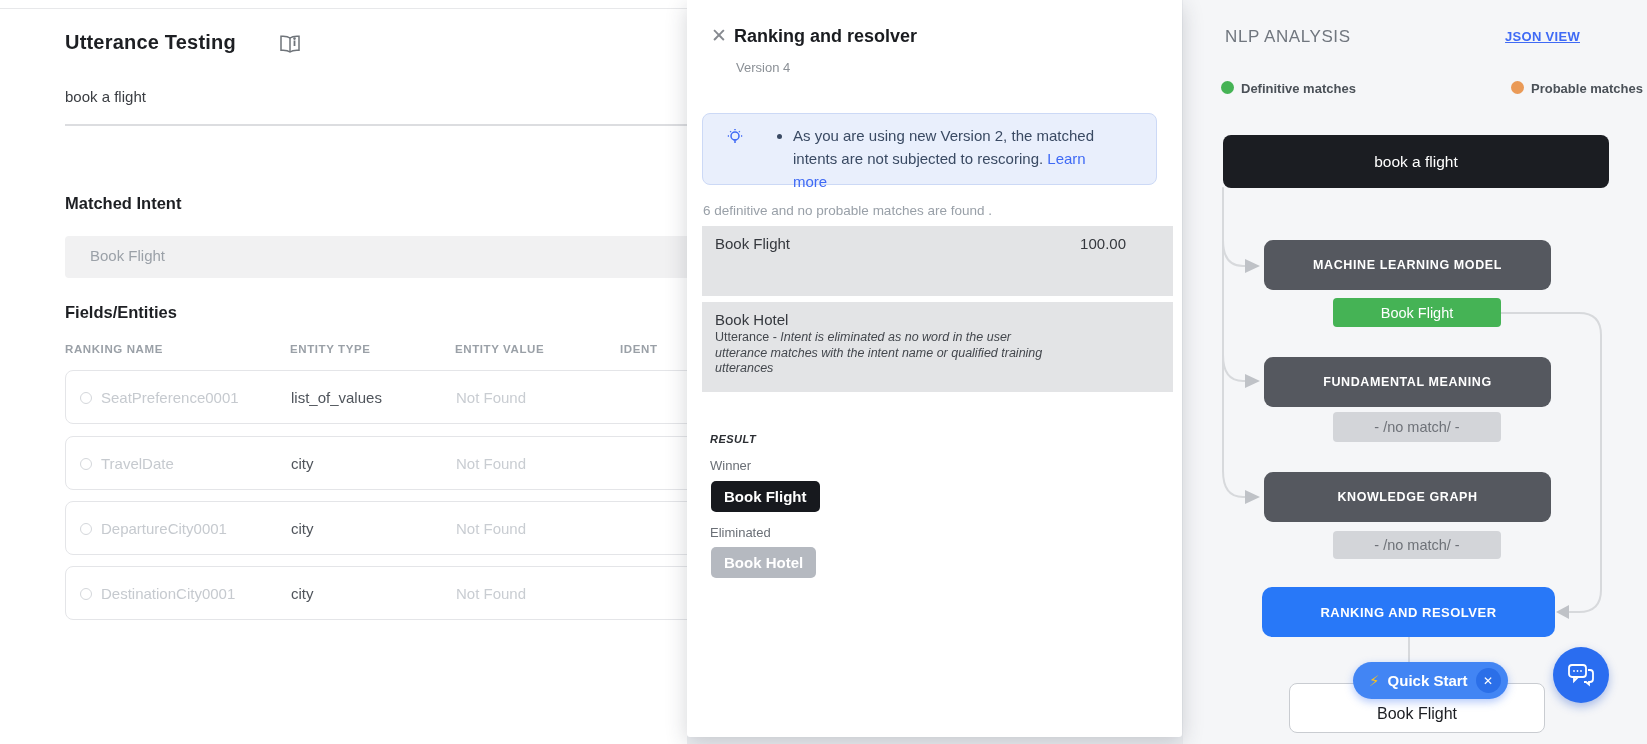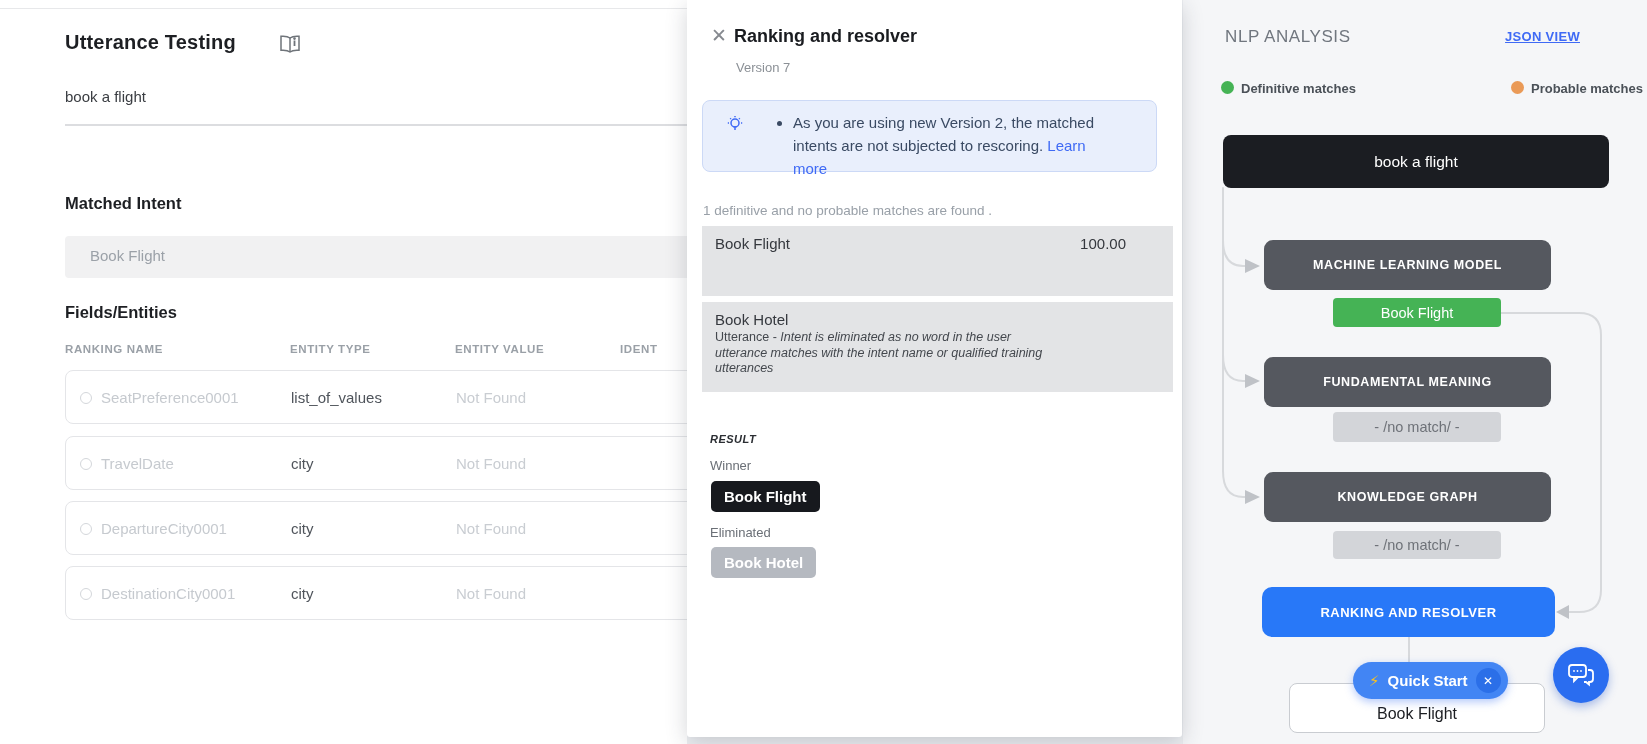--- a/index.html
+++ b/index.html
@@ -29,21 +29,21 @@
   .entity-row .e-name  { position:absolute; left:35px;  top:18px; font-size:15px; color:#c6cacf; }
   .entity-row .e-type  { position:absolute; left:225px; top:18px; font-size:15px; color:#4f545b; }
   .entity-row .e-value { position:absolute; left:390px; top:18px; font-size:15px; color:#c9cdd2; }
 
   
   .modal { position:absolute; left:687px; top:0; width:495px; height:737px; background:#ffffff;
            box-shadow:0 6px 22px rgba(40,45,60,.20); border-radius:0 0 3px 3px; }
   .modal-close { position:absolute; left:24px; top:26px; font-size:19px; color:#85898f; cursor:pointer; line-height:1; }
   .modal-title { position:absolute; left:47px; top:26px; font-size:18px; font-weight:bold; color:#1a1c20; }
   .modal-version { position:absolute; left:49px; top:60px; font-size:13px; color:#8b9096; }
-  .info-box { position:absolute; left:15px; top:100px; width:455px; height:72px; background:#e9effc;
+  .info-box { position:absolute; left:15px; top:113px; width:455px; height:72px; background:#e9effc;
               border:1px solid #ccd9f6; border-radius:8px; }
   .bulb-icon { position:absolute; left:22px; top:13px; width:20px; height:20px; }
   .info-list { position:absolute; left:90px; top:10px; width:325px; list-style:disc; color:#3a4a63; }
   .info-list li { font-size:15px; line-height:23px; color:#3a4a63; }
   .learn-more { color:#3f6af5; cursor:pointer; }
   .matches-summary { position:absolute; left:16px; top:203px; font-size:13.5px; color:#99a0a8; }
   .score-box { position:absolute; left:15px; width:471px; background:#e3e4e6; }
   .score-box.first { top:226px; height:70px; }
   .score-box.second { top:302px; height:90px; }
   .score-intent { position:absolute; left:13px; top:9px; font-size:15px; color:#35383e; }
@@ -207,38 +207,38 @@
         <circle cx="10.5" cy="9" r="0.9" fill="#fff" stroke="none"></circle>
         <circle cx="14" cy="9" r="0.9" fill="#fff" stroke="none"></circle>
         <path d="M21,8 L23,8 C24.7,8 26,9.3 26,11 L26,17 C26,18.7 24.7,20 23,20 L22,20 L22,22.5 L19,20 L17,20"></path>
       </svg>
     </div>
   </div>
 
   <div class="modal">
     <span class="modal-close">✕</span>
     <div class="modal-title">Ranking and resolver</div>
-    <div class="modal-version">Version 7</div>
+    <div class="modal-version">Version 4</div>
 
     <div class="info-box">
       <span class="bulb-icon">
         <svg width="20" height="20" viewBox="0 0 20 20" fill="none" stroke="#3f6af5" stroke-width="1.5">
           <circle cx="10" cy="9" r="4"></circle>
           <path d="M8.6,13 L11.4,13 M9,15 L11,15"></path>
           <path d="M10,2 L10,3.2 M4,9 L2.8,9 M17.2,9 L16,9 M5.2,4.2 L6,5 M14.8,4.2 L14,5"></path>
         </svg>
       </span>
       <ul class="info-list">
         <li>
           <span>As you are using new Version 2, the matched intents are not subjected to rescoring. </span><span class="learn-more">Learn more</span>
         </li>
       </ul>
     </div>
 
-    <div class="matches-summary">1 definitive and no probable matches are found .</div>
+    <div class="matches-summary">6 definitive and no probable matches are found .</div>
 
     <div class="score-box first">
       <span class="score-intent">Book Flight</span>
       <span class="score-value">100.00</span>
     </div>
     <div class="score-box second">
       <span class="score-intent">Book Hotel</span>
       <span class="score-note">
         <span>Utterance - </span><span class="it">Intent is eliminated as no word in the user utterance matches with the intent name or qualified training utterances</span>
       </span>

